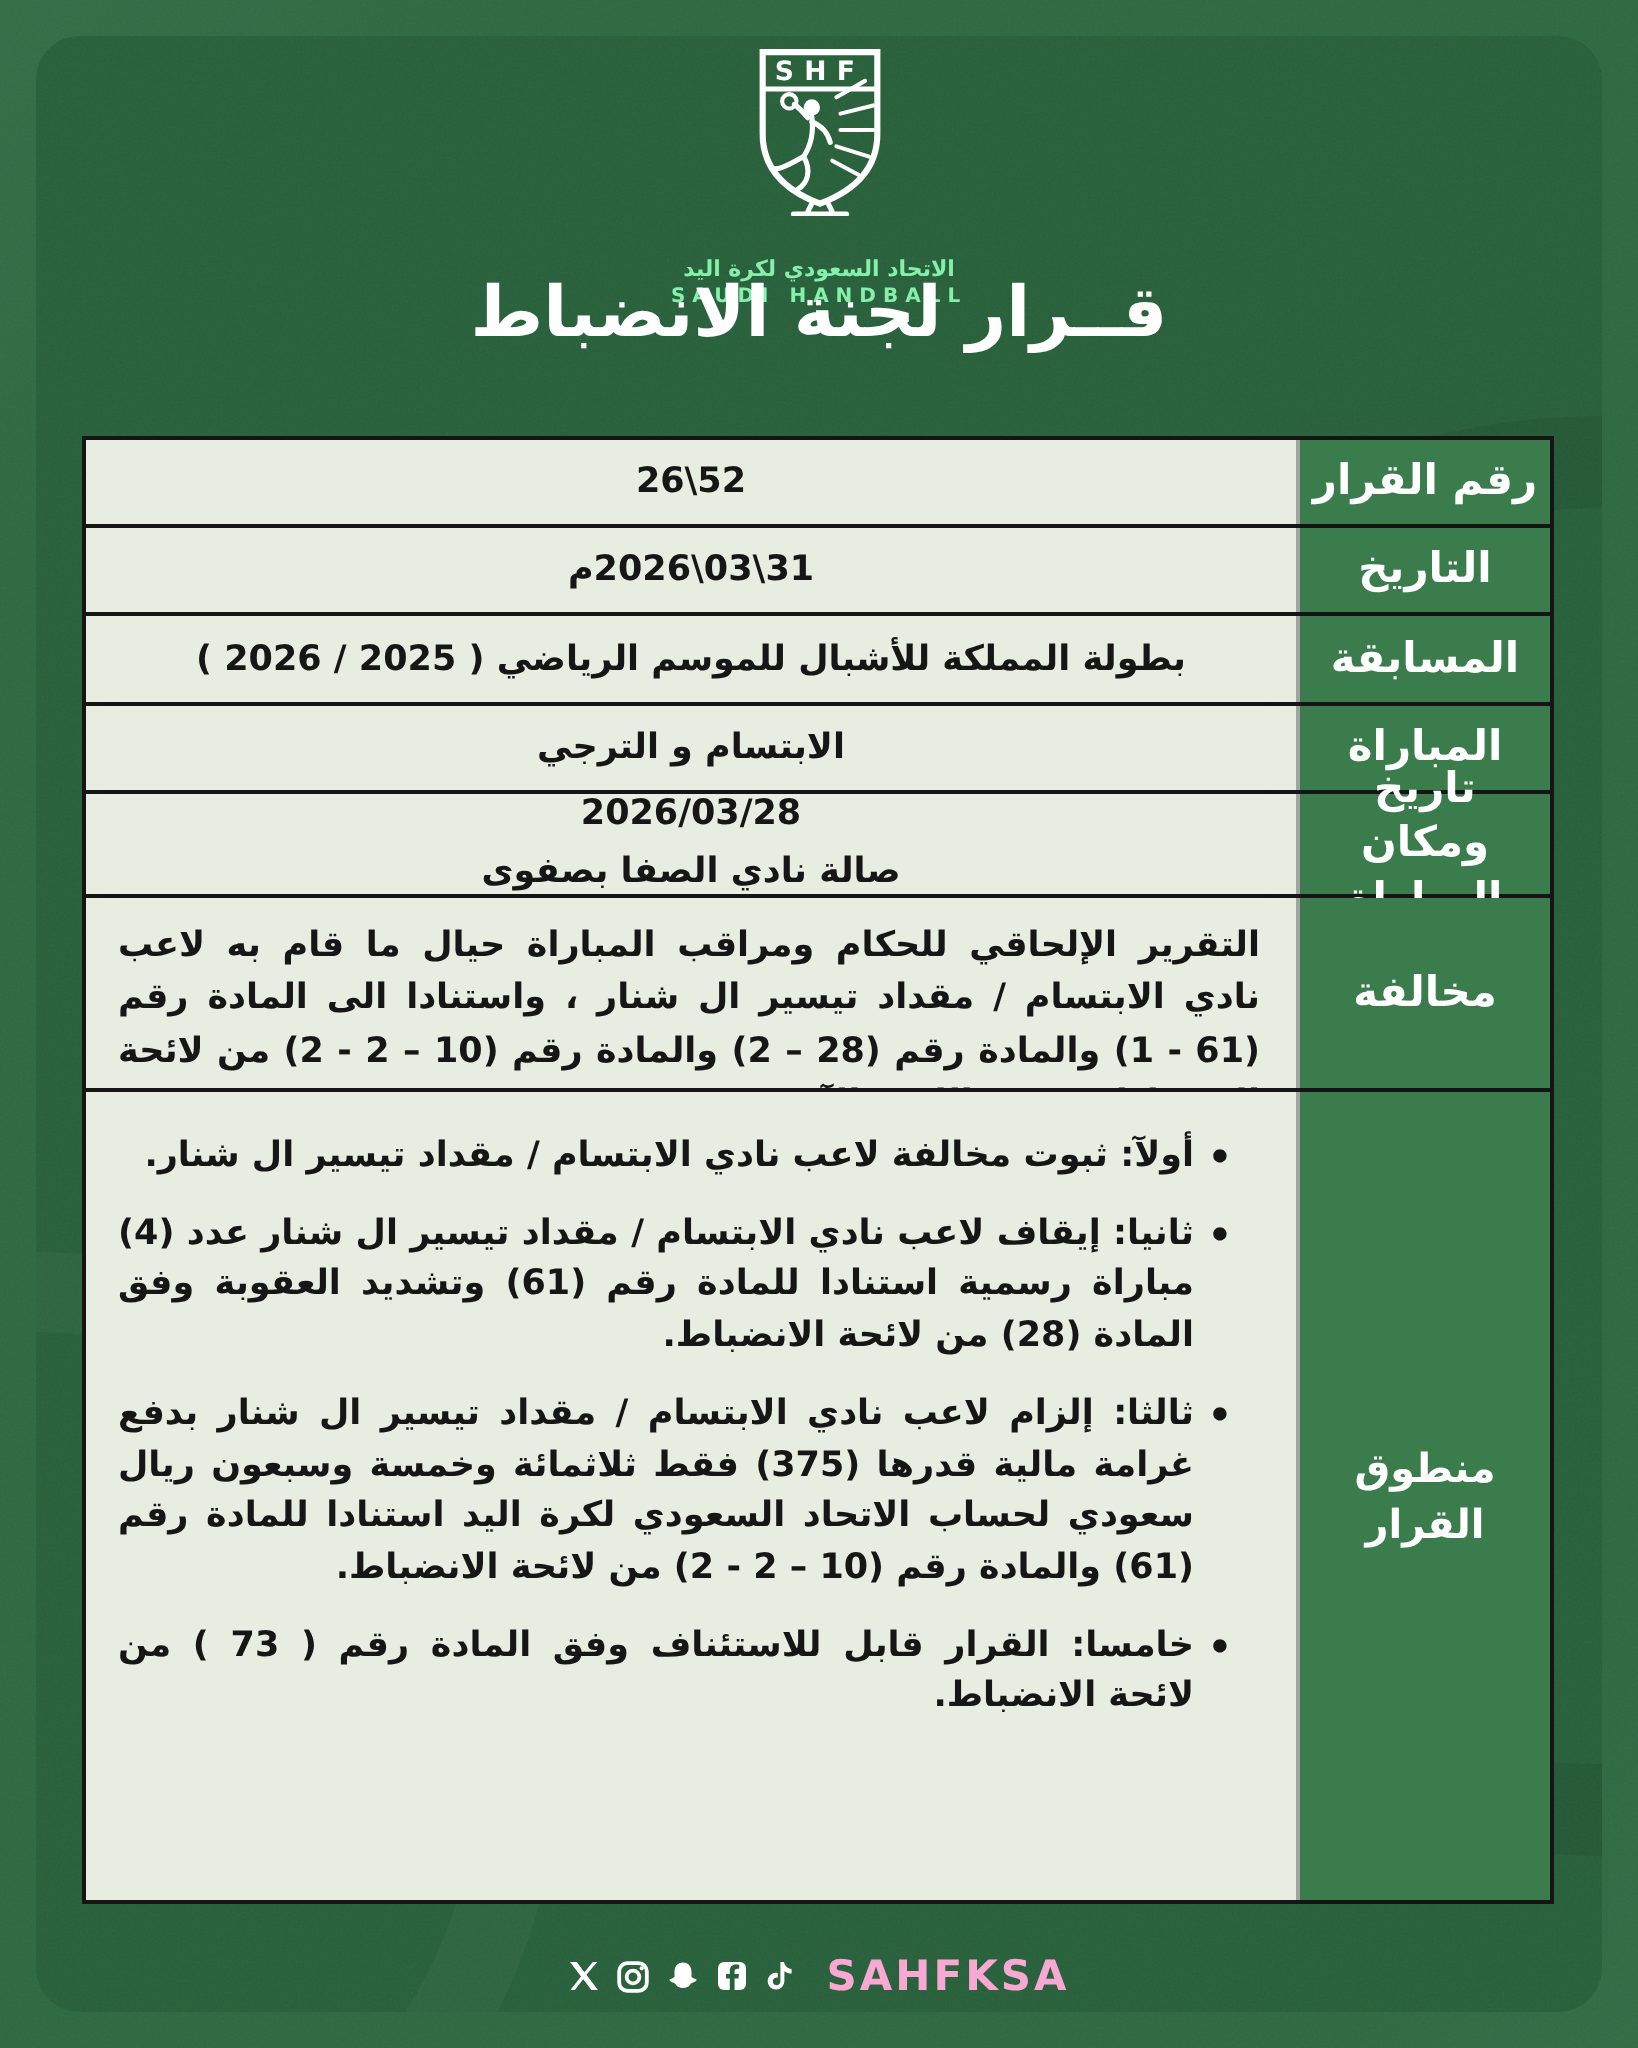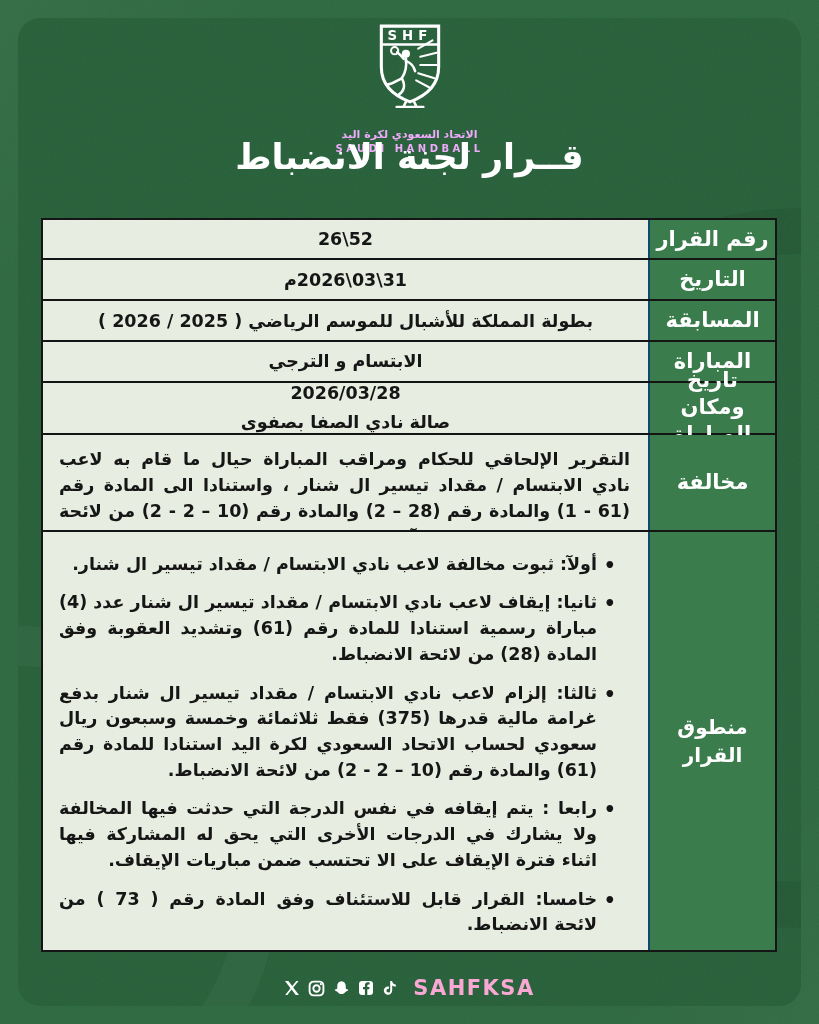--- a/index.html
+++ b/index.html
@@ -26,21 +26,21 @@
     border:46px solid rgba(0,0,0,0.07); right:-360px; top:190px;
   }
   .arc2 {
     position:absolute; width:520px; height:520px; border-radius:50%;
     border:40px solid rgba(255,255,255,0.035); left:-260px; bottom:-140px;
   }
   svg.grain { position:absolute; inset:0; width:100%; height:100%; z-index:1; opacity:0.05; pointer-events:none; }
 
   .logo {
     position:absolute; top:22px; left:0; right:0; z-index:2;
-    display:flex; flex-direction:column; align-items:center; color:#f0abfc;
+    display:flex; flex-direction:column; align-items:center; color:#86efac;
   }
   .logo-ar { font-size:11px; font-weight:bold; margin-top:20px; }
   .logo-en { font-size:10px; font-weight:bold; letter-spacing:3.5px; margin-top:2px; direction:ltr; }
 
   .title {
     position:absolute; top:132px; left:0; right:0; z-index:2;
     text-align:center; color:#fff; font-size:35px; font-weight:bold; line-height:1.45;
   }
 
   .dtable {
@@ -48,21 +48,21 @@
     border:2px solid #151515; display:flex; flex-direction:column; background:#e7ede0;
   }
   .row { display:flex; border-bottom:2px solid #151515; }
   .row:last-child { border-bottom:none; flex:1; }
   .h44 { height:44px; } .h45 { height:45px; } .h66 { height:52px; } .h97 { height:97px; }
 
   .label {
     width:127px; flex:0 0 127px; background:#3b7c4c; color:#fff;
     display:flex; align-items:center; justify-content:center; text-align:center;
     font-weight:bold; font-size:21px; line-height:1.3;
-    border-left:2px solid #0c4a6e; padding:2px 5px;
+    border-left:2px solid #a3a3a3; padding:2px 5px;
   }
   .row-verdict .label { font-size:20px; line-height:1.4; }
 
   .value {
     flex:1; background:#e7ede0; color:#161616; font-weight:bold; font-size:17.5px;
     display:flex; align-items:center; justify-content:center; text-align:center;
     padding:4px 14px;
     border-radius:15px;
   }
   .value .stack { line-height:1.65; }
@@ -164,21 +164,20 @@
       <div class="value">التقرير الإلحاقي للحكام ومراقب المباراة حيال ما قام به لاعب نادي الابتسام / مقداد تيسير ال شنار ، واستنادا الى المادة رقم (61 - 1)  والمادة رقم (28 – 2) والمادة رقم (10 – 2 - 2) من لائحة الانضباط، قررت اللجنة الآتي:</div>
     </div>
 
     <div class="row row-verdict">
       <div class="label">منطوق القرار</div>
       <div class="value">
         <ul class="bullets">
           <li>أولآ: ثبوت مخالفة لاعب نادي الابتسام / مقداد تيسير ال شنار.</li>
           <li>ثانيا: إيقاف لاعب نادي الابتسام / مقداد تيسير ال شنار عدد (4) مباراة رسمية استنادا للمادة رقم (61) وتشديد العقوبة وفق المادة (28) من لائحة الانضباط.</li>
           <li>ثالثا: إلزام لاعب نادي الابتسام / مقداد تيسير ال شنار بدفع غرامة مالية قدرها (375) فقط ثلاثمائة وخمسة وسبعون ريال سعودي لحساب الاتحاد السعودي لكرة اليد استنادا للمادة رقم (61) والمادة رقم (10 – 2 - 2) من لائحة الانضباط.</li>
-          <li>رابعا : يتم إيقافه في نفس الدرجة التي حدثت فيها المخالفة ولا يشارك في الدرجات الأخرى التي يحق له المشاركة فيها اثناء فترة الإيقاف على الا تحتسب ضمن مباريات الإيقاف.</li>
           <li>خامسا: القرار قابل للاستئناف وفق المادة رقم ( 73 ) من لائحة الانضباط.</li>
         </ul>
       </div>
     </div>
 
   </div>
 
   <div class="footer">
     <span class="ic">
       <svg width="16" height="16" viewBox="0 0 16 16">

